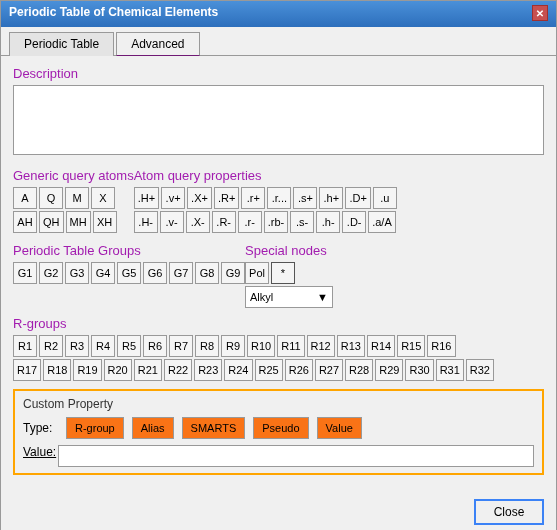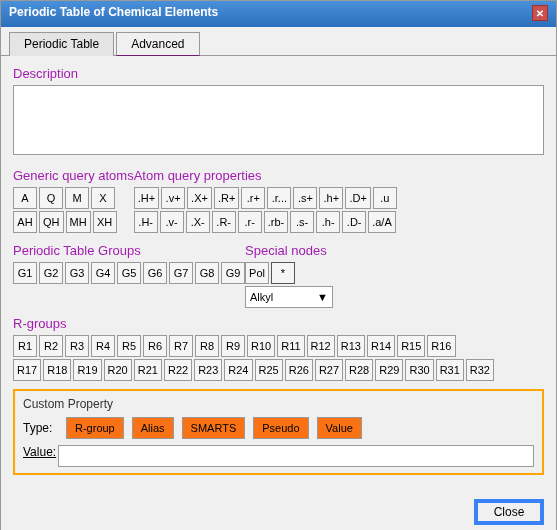--- a/index.html
+++ b/index.html
@@ -176,21 +176,21 @@
       padding: 0 4px;
     }
     .footer {
       display: flex;
       justify-content: flex-end;
       padding: 6px 12px 10px 12px;
     }
     .btn-close {
       width: 70px;
       height: 26px;
-      border: 4px solid #3b82f6;
+      border: 2px solid #3b82f6;
       background: #f0f0f0;
       font-size: 12px;
       cursor: pointer;
     }
     .asterisk-btn {
       min-width: 24px;
       height: 22px;
       border: 1px solid #555;
       background: #f5f5f5;
       font-size: 11px;

